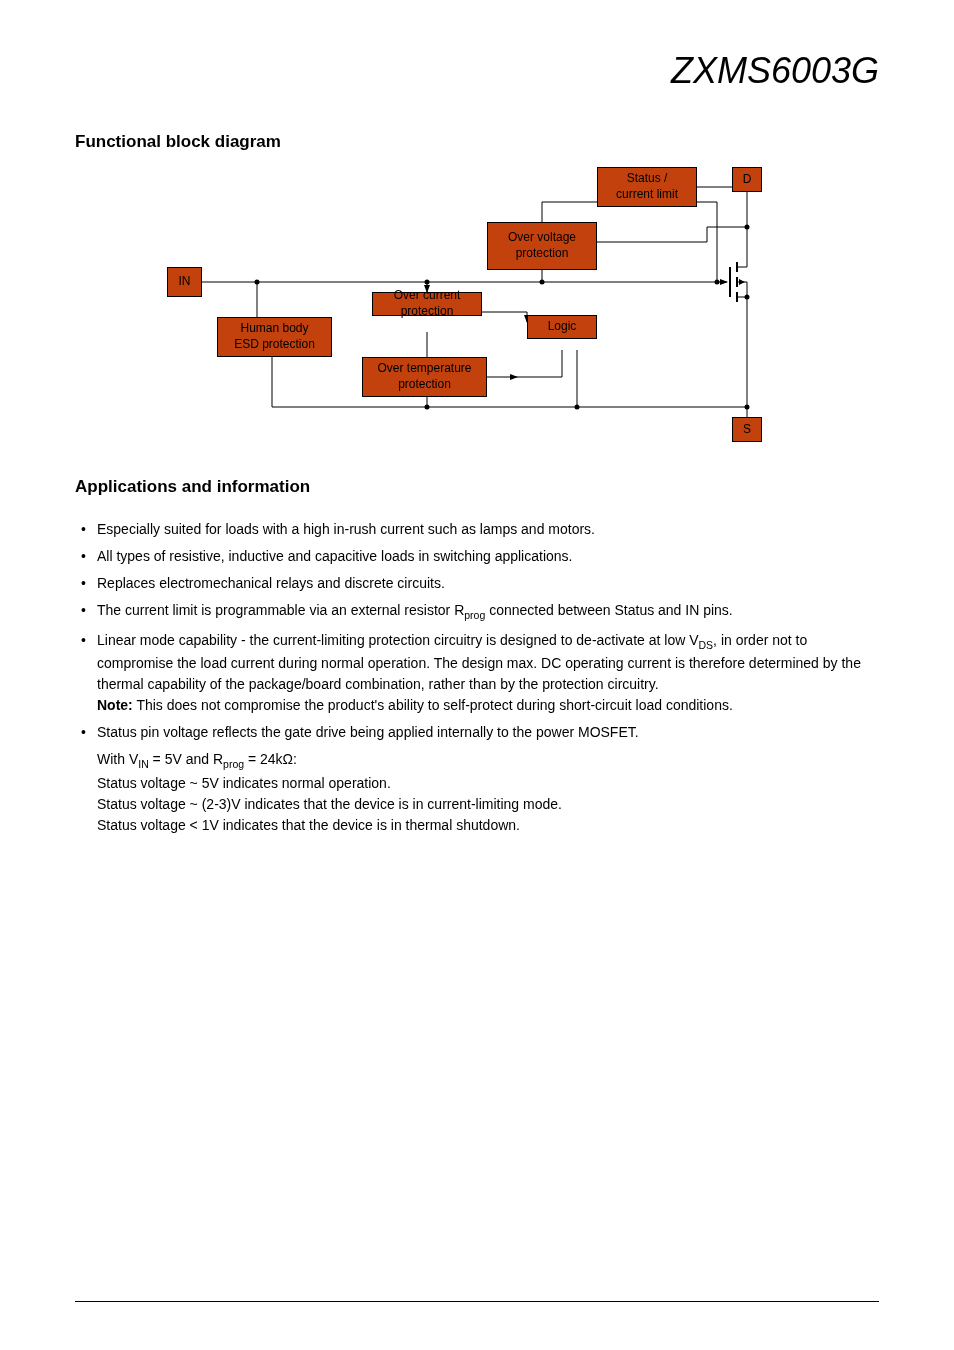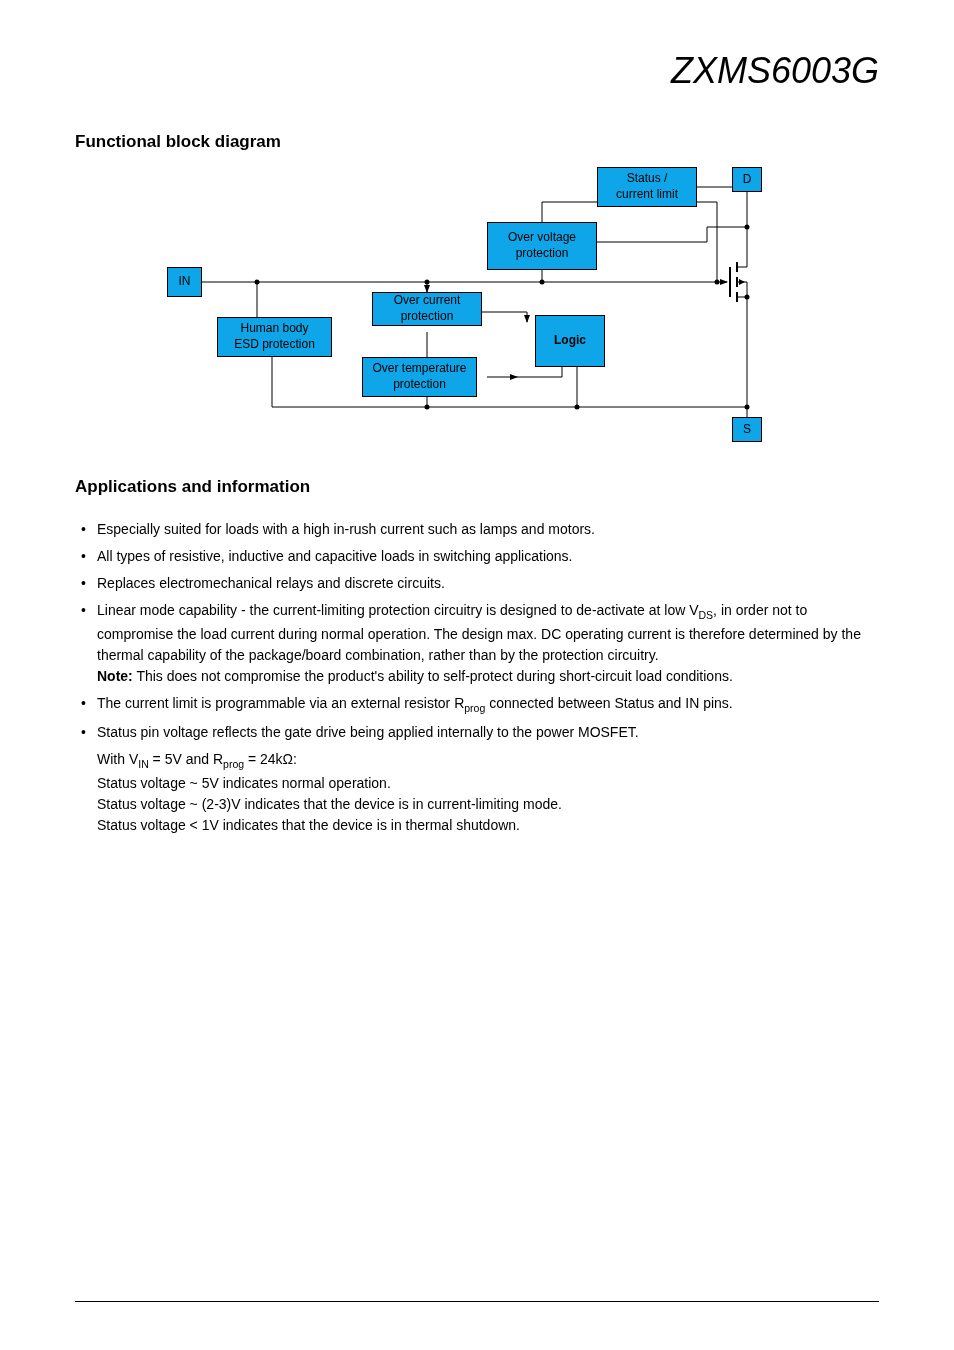--- a/index.html
+++ b/index.html
@@ -26,36 +26,36 @@
     }
     .diagram-container {
       width: 640px;
       height: 280px;
       margin: 0 auto 30px auto;
       position: relative;
     }
     .block {
       position: absolute;
       border: 1px solid #000;
-      background: #0ea5e9;
+      background: #c2410c;
       font-size: 12px;
       text-align: center;
       display: flex;
       flex-direction: column;
       align-items: center;
       justify-content: center;
       line-height: 1.3;
       padding: 2px;
     }
     .block-in { left: 10px; top: 100px; width: 35px; height: 30px; }
     .block-esd { left: 60px; top: 150px; width: 115px; height: 40px; }
-    .block-ocp { left: 215px; top: 125px; width: 110px; height: 34px; }
-    .block-otp { left: 205px; top: 190px; width: 115px; height: 40px; }
+    .block-ocp { left: 215px; top: 125px; width: 110px; height: 24px; }
+    .block-otp { left: 205px; top: 190px; width: 125px; height: 40px; }
     .block-ovp { left: 330px; top: 55px; width: 110px; height: 48px; }
-    .block-logic { left: 378px; top: 148px; width: 70px; height: 52px; font-weight: bold; }
+    .block-logic { left: 370px; top: 148px; width: 70px; height: 24px; }
     .block-status { left: 440px; top: 0px; width: 100px; height: 40px; }
     .block-d { left: 575px; top: 0px; width: 30px; height: 25px; }
     .block-s { left: 575px; top: 250px; width: 30px; height: 25px; }
     svg.diagram-svg {
       position: absolute;
       top: 0;
       left: 0;
       width: 640px;
       height: 280px;
     }
@@ -220,25 +220,25 @@
   <div class="block block-s">S</div>
 </div>
 
 <div class="section-title">Applications and information</div>
 
 <ul class="bullet-list">
   <li>Especially suited for loads with a high in-rush current such as lamps and motors.</li>
   <li>All types of resistive, inductive and capacitive loads in switching applications.</li>
   <li>Replaces electromechanical relays and discrete circuits.</li>
   <li>
+    <span>The current limit is programmable via an external resistor R</span><sub>prog</sub><span> connected between Status and IN pins.</span>
+  </li>
+  <li>
     <span>Linear mode capability - the current-limiting protection circuitry is designed to de-activate at low V</span><sub>DS</sub><span>, in order not to compromise the load current during normal operation. The design max. DC operating current is therefore determined by the thermal capability of the package/board combination, rather than by the protection circuitry.</span><br>
     <span class="note-label">Note:</span><span> This does not compromise the product's ability to self-protect during short-circuit load conditions.</span>
-  </li>
-  <li>
-    <span>The current limit is programmable via an external resistor R</span><sub>prog</sub><span> connected between Status and IN pins.</span>
   </li>
   <li>
     <span>Status pin voltage reflects the gate drive being applied internally to the power MOSFET.</span>
   </li>
 </ul>
 <div class="sub-line">
   <span>With V</span><sub>IN</sub><span> = 5V and R</span><sub>prog</sub><span> = 24kΩ:</span>
 </div>
 <div class="sub-line">Status voltage ~ 5V indicates normal operation.</div>
 <div class="sub-line">Status voltage ~ (2-3)V indicates that the device is in current-limiting mode.</div>

